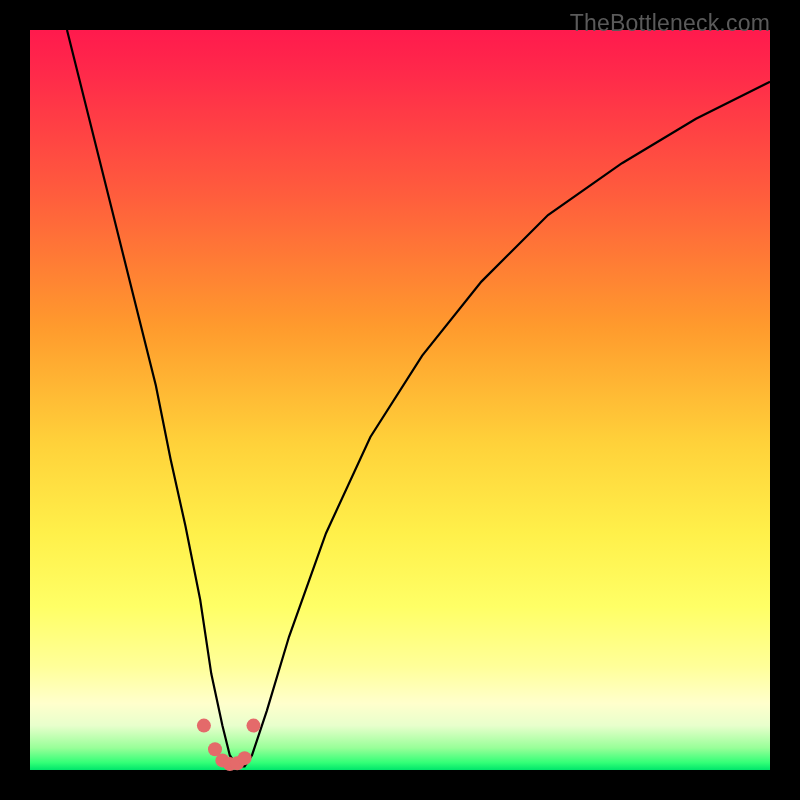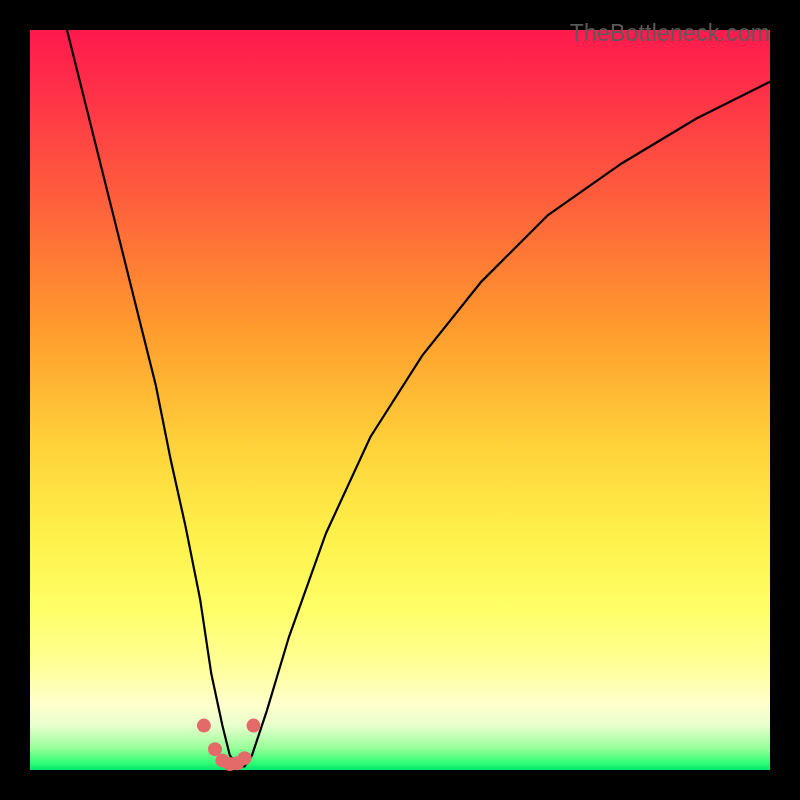--- a/index.html
+++ b/index.html
@@ -62,14 +62,14 @@
         <circle cx="203.90" cy="725.60" r="7" fill="#e46a6a"></circle>
         <circle cx="215.00" cy="749.28" r="7" fill="#e46a6a"></circle>
         <circle cx="222.40" cy="760.38" r="7" fill="#e46a6a"></circle>
         <circle cx="229.80" cy="764.08" r="7" fill="#e46a6a"></circle>
         <circle cx="237.20" cy="763.34" r="7" fill="#e46a6a"></circle>
         <circle cx="244.60" cy="758.16" r="7" fill="#e46a6a"></circle>
         <circle cx="253.48" cy="725.60" r="7" fill="#e46a6a"></circle>
       </g>
   </svg>
 
-  <div class="watermark" style="right: 30px; top: 20px;">TheBottleneck.com</div>
+  <div class="watermark" style="right: 30px; top: 10px;">TheBottleneck.com</div>
 </div>
 
 </body></html>

